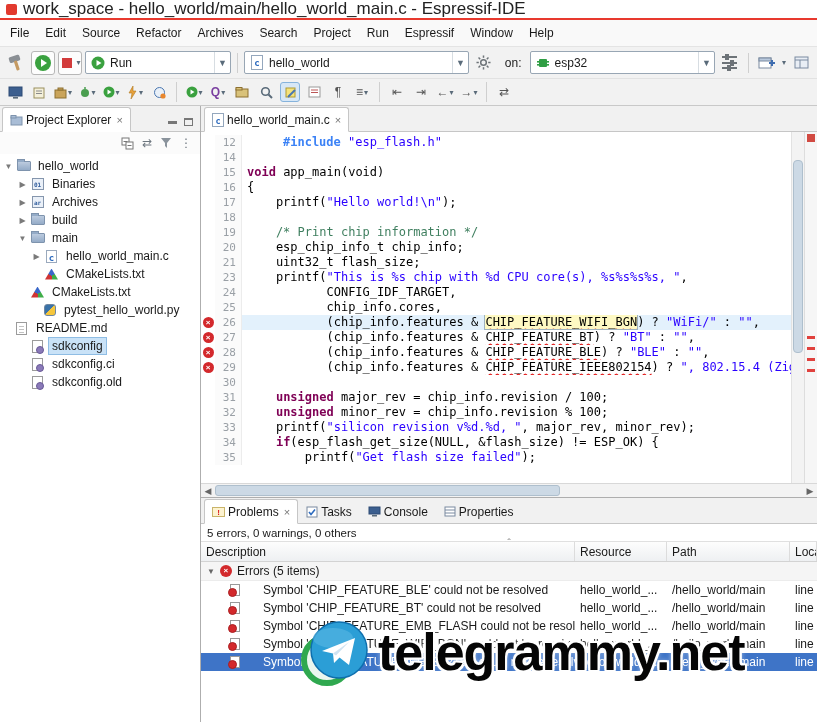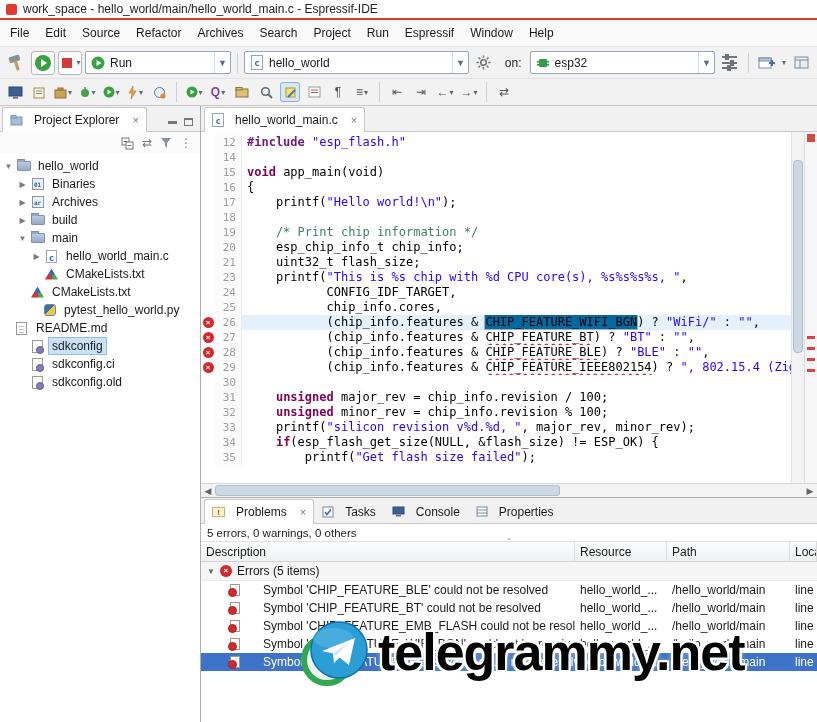--- a/index.html
+++ b/index.html
@@ -3,21 +3,21 @@
 <meta charset="utf-8">
 <style>
   * { box-sizing: border-box; margin: 0; padding: 0; }
   html,body { width:817px; height:722px; }
   body { font-family:"Liberation Sans",sans-serif; font-size:12px; color:#1a1a1a; background:#fff; overflow:hidden; }
   #app { position:relative; width:817px; height:722px; background:#fff; overflow:hidden; }
 
   
   .titlebar { height:18px; display:flex; align-items:center; gap:6px; padding:0 6px; background:#fff; }
   .app-icon { width:11px; height:11px; background:#e23a2e; border-radius:2px; flex:none; }
-  .title-text { font-size:12px; color:#222; white-space:nowrap; }
+  .title-text { font-size:17px; color:#222; white-space:nowrap; }
   .accent { height:2px; background:#e8392e; }
   .menubar { height:26px; display:flex; align-items:center; background:#f9f9f9; padding-left:2px; }
   .menu-item { padding:5px 8px; cursor:default; }
   .toolbar { display:flex; align-items:center; background:#f2f2f2; }
   #toolbar-main { height:32px; padding:0 4px; gap:3px; border-top:1px solid #e4e4e4; }
   #toolbar-second { height:28px; padding:0 5px; gap:4px; border-top:1px solid #e2e2e2; border-bottom:1px solid #c9c9c9; }
   .tbtn { min-width:24px; height:24px; display:flex; align-items:center; justify-content:center; border:1px solid transparent; border-radius:3px; color:#555; gap:1px; }
   .tbtn.framed { border-color:#b7b7b7; background:#fdfdfd; }
   .tbtn.small { min-width:20px; height:20px; font-size:12px; }
   .tbtn.active { background:#d7e7f6; border-color:#86b3dc; }
@@ -32,21 +32,21 @@
   .sliders i::after { content:""; position:absolute; top:-2px; width:4px; height:6px; background:#6d7378; left:3px; }
   .sliders i:nth-child(2)::after { left:8px; }
   .sliders i:nth-child(3)::after { left:5px; }
 
   
   .main { display:flex; height:616px; }
   .left { width:201px; flex:none; border-right:1px solid #aeaeae; display:flex; flex-direction:column; background:#fff; }
   .right { flex:1; min-width:0; display:flex; flex-direction:column; }
 
   .view-header { height:26px; background:#f1f1f1; border-bottom:1px solid #c6c6c6; display:flex; align-items:flex-end; padding-left:2px; }
-  .view-tab { height:25px; background:#fff; border:1px solid #c6c6c6; border-bottom:1px solid #fff; border-radius:3px 3px 0 0; display:flex; align-items:center; gap:11px; padding:0 7px; margin-bottom:-1px; white-space:nowrap; }
+  .view-tab { height:25px; background:#fff; border:1px solid #c6c6c6; border-bottom:1px solid #fff; border-radius:3px 3px 0 0; display:flex; align-items:center; gap:3px; padding:0 7px; margin-bottom:-1px; white-space:nowrap; }
   .view-tab.inactive { background:transparent; border-color:transparent; }
   .tab-close { color:#777; font-size:11px; margin-left:2px; }
   .hdr-spacer { flex:1; }
   .hdr-icons { display:flex; align-items:center; gap:7px; padding:0 7px 5px 0; }
   .ico-min { width:9px; height:3px; background:#777; }
   .ico-max { width:9px; height:8px; border:1px solid #777; border-top:2px solid #777; }
 
   .view-toolbar { height:22px; display:flex; align-items:center; justify-content:flex-end; gap:8px; padding-right:8px; background:#fbfbfb; }
   .vt-icon { color:#6f7880; font-size:12px; display:flex; align-items:center; }
 
@@ -73,25 +73,25 @@
   
   .editor-tabs { height:26px; background:#f1f1f1; border-bottom:1px solid #c6c6c6; display:flex; align-items:flex-end; padding-left:3px; }
   .editor-body { position:relative; height:351px; background:#fff; overflow:hidden; font-family:"DejaVu Sans Mono",monospace; font-size:12px; padding-top:3px; }
   .cl { height:15px; display:flex; align-items:stretch; }
   .cl.hl { background:#e3f1fc; }
   .gut { width:14px; flex:none; display:flex; align-items:center; justify-content:center; background:#fff; }
   .ln { width:27px; flex:none; text-align:right; padding-right:5px; color:#9aa0a6; font-size:11px; line-height:15px; background:#fbfbfb; border-right:1px solid #ececec; }
   .codeline { white-space:pre; padding-left:5px; line-height:15px; overflow:hidden; }
   .t-p { color:#000; }
   .t-k { color:#7f0055; font-weight:bold; }
-  .t-d { color:#701a75; font-weight:bold; }
+  .t-d { color:#3b82f6; font-weight:bold;margin-left:36px; }
   .t-s { color:#2a00ff; }
   .t-c { color:#3f7f5f; }
   .t-e { color:#000; text-decoration:underline wavy #e01010; text-underline-offset:2px; text-decoration-skip-ink:none; }
-  .t-eo { color:#000; text-decoration:underline wavy #e01010; text-underline-offset:2px; text-decoration-skip-ink:none; background:#0369a1; outline:1px solid #9fb2c0; }
+  .t-eo { color:#000; text-decoration:underline wavy #e01010; text-underline-offset:2px; text-decoration-skip-ink:none; background:#fef9c3; outline:1px solid #9fb2c0; }
   .gi-err { width:11px; height:11px; border-radius:50%; background:#d3292c; color:#fff; font:bold 8px "Liberation Sans",sans-serif; line-height:11px; text-align:center; }
   .gi-err::after { content:"×"; }
   .vsb { position:absolute; top:0; right:13px; width:13px; bottom:0; background:#f3f3f3; border-left:1px solid #e2e2e2; }
   .vsb-thumb { position:absolute; top:8%; height:55%; left:1px; right:1px; background:#ccd9e5; border:1px solid #aebfcd; border-radius:4px; }
   .ruler { position:absolute; top:0; right:0; width:13px; bottom:0; background:#f6f6f6; border-left:1px solid #ddd; }
   .ruler-top { position:absolute; top:2px; left:2px; width:8px; height:8px; background:#d14a42; }
   .rmark { position:absolute; left:2px; right:2px; height:3px; background:#e0413d; }
   .hscroll { height:14px; background:#f3f3f3; border-top:1px solid #d8d8d8; position:relative; display:flex; align-items:center; flex:none; }
   .hs-btn { width:14px; text-align:center; font-size:9px; color:#666; flex:none; }
   .hs-thumb { position:absolute; left:14px; width:56%; top:1px; bottom:1px; background:#ccd9e5; border:1px solid #aebfcd; border-radius:3px; }

